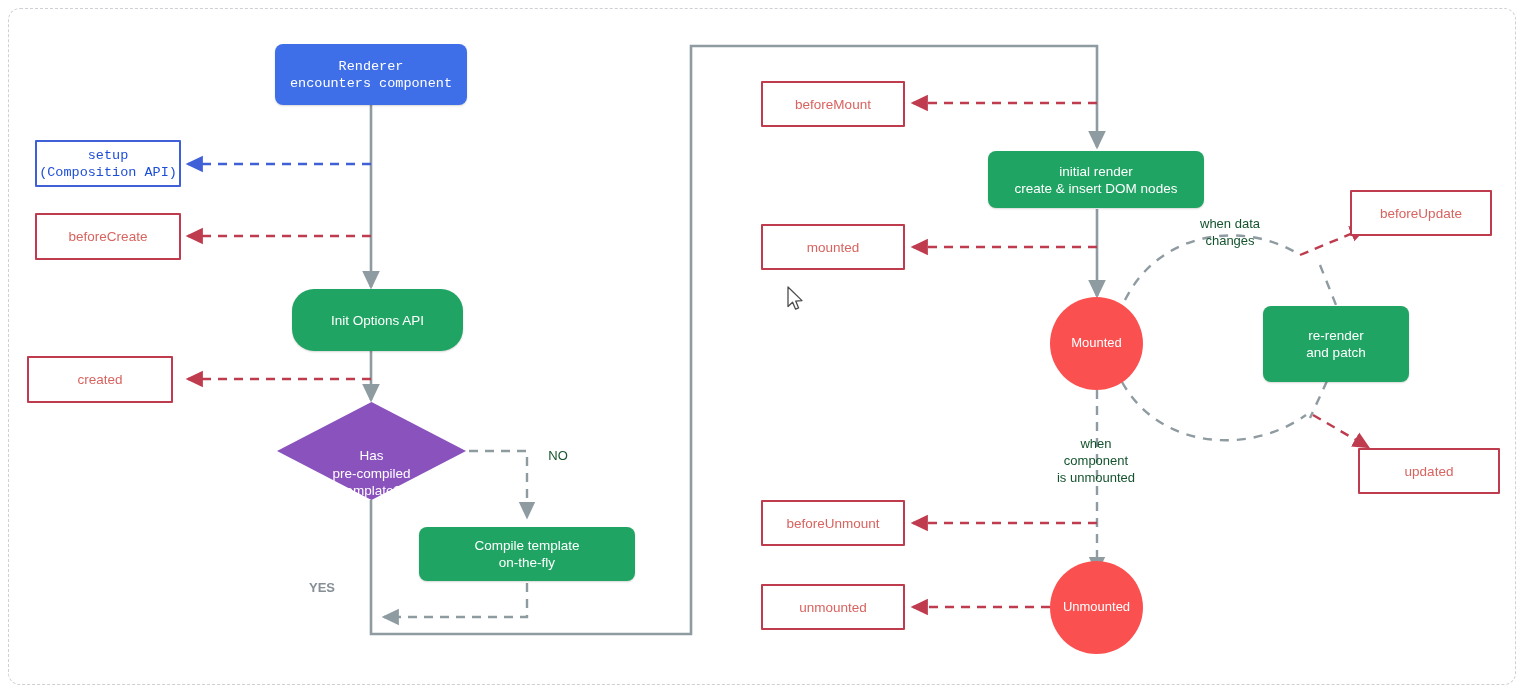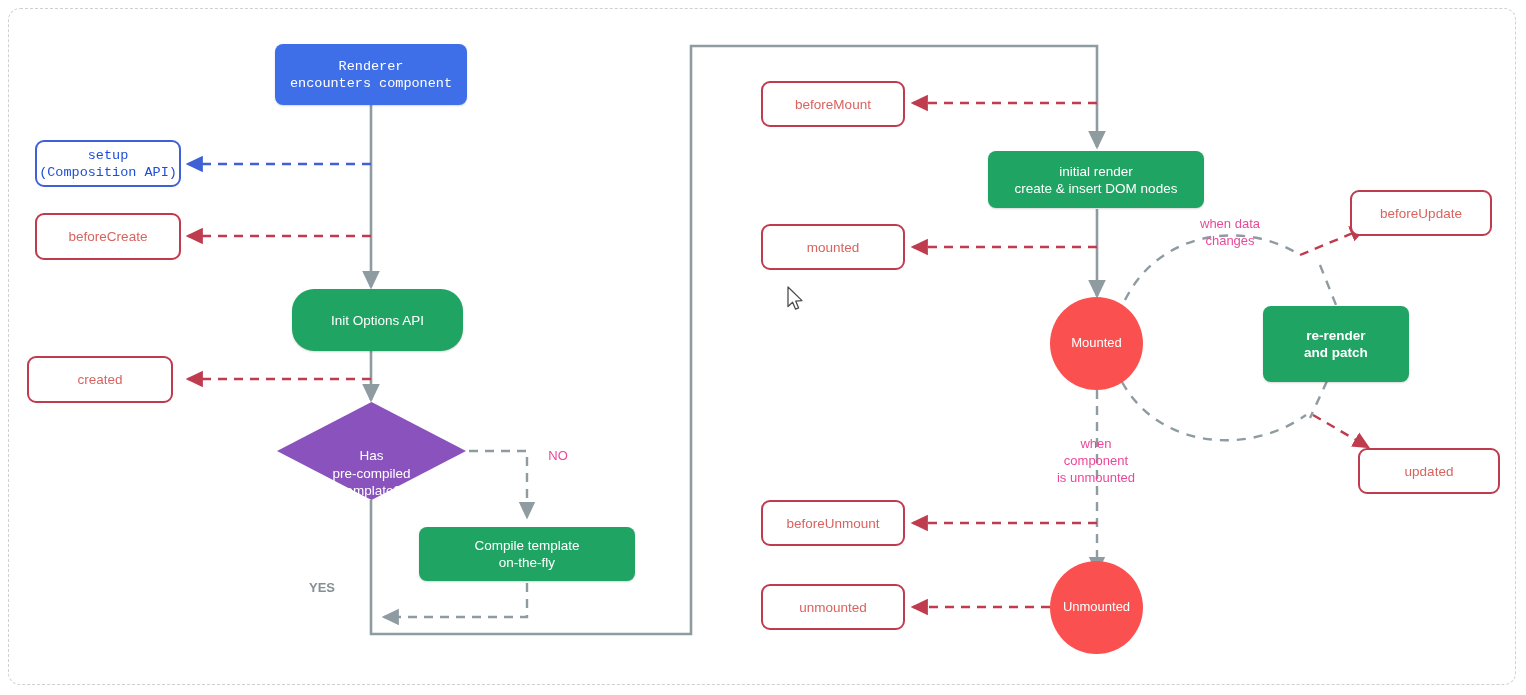--- a/index.html
+++ b/index.html
@@ -50,21 +50,21 @@
   .blk {
     border-radius: 8px;
     color: #ffffff;
     font-size: 13.5px;
     box-shadow: 0 1px 2px rgba(0,0,0,0.16);
   }
   .blk.green { background: #1fa463; }
   .blk.blue  { background: #3f6fe8; }
   
   .hook {
-    border-radius: 9px;
+    border-radius: 1px;
     background: #ffffff;
     border: 2px solid #bf3b4e;
     color: #d8635f;
     font-size: 13.5px;
   }
   .hook.bluehook {
     border-color: #4060d8;
     color: #1d4ed8;
     font-family: Liberation Mono, monospace;
   }
@@ -94,21 +94,21 @@
     color: #ffffff;
     font-size: 13.5px;
     text-align: center;
     line-height: 1.3;
     white-space: pre-line;
     z-index: 2;
   }
   
   .edge-label {
     position: absolute;
-    color: #ec4899;
+    color: #14532d;
     font-size: 13px;
     line-height: 1.3;
     text-align: center;
     white-space: pre-line;
   }
   .edge-label.bold { font-weight: bold; color: #868f95; }
   #cursor { position: absolute; pointer-events: none; }
 </style>
 </head>
 <body>
@@ -203,21 +203,21 @@
 
   <div class="node hook" style="left:761px; top:224px; width:144px; height:46px;">mounted</div>
 
   <div class="node circle" style="left:1050px; top:297px; width:93px; height:93px;">Mounted</div>
 
   <div class="edge-label" style="left:1168px; top:216px; width:124px;">when data
 changes</div>
 
   <div class="node hook" style="left:1350px; top:190px; width:142px; height:46px;">beforeUpdate</div>
 
-  <div class="node blk green" style="left:1263px; top:306px; width:146px; height:76px;font-weight:bold;">re-render
+  <div class="node blk green" style="left:1263px; top:306px; width:146px; height:76px;">re-render
 and patch</div>
 
   <div class="node hook" style="left:1350px; top:448px; width:142px; height:46px;margin-left:8px;">updated</div>
 
   <div class="edge-label" style="left:1043px; top:436px; width:106px;">when
 component
 is unmounted</div>
 
   <div class="node hook" style="left:761px; top:500px; width:144px; height:46px;">beforeUnmount</div>
 

